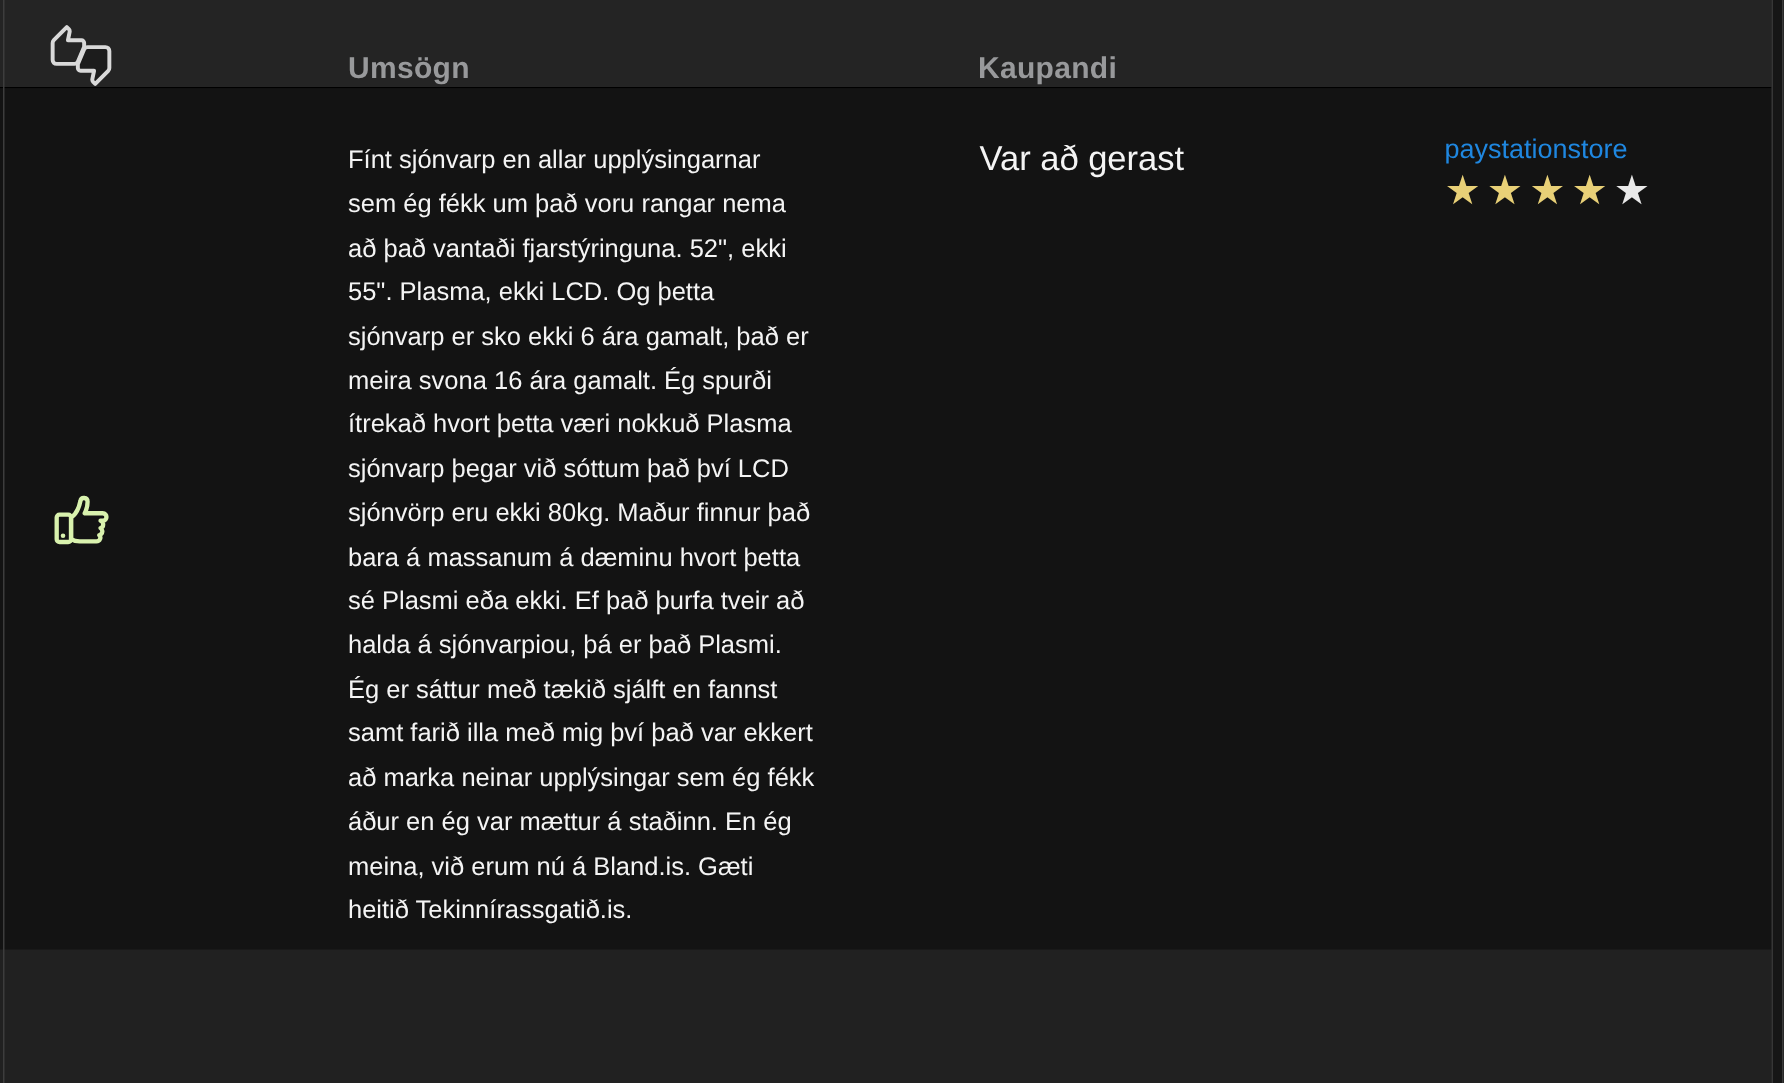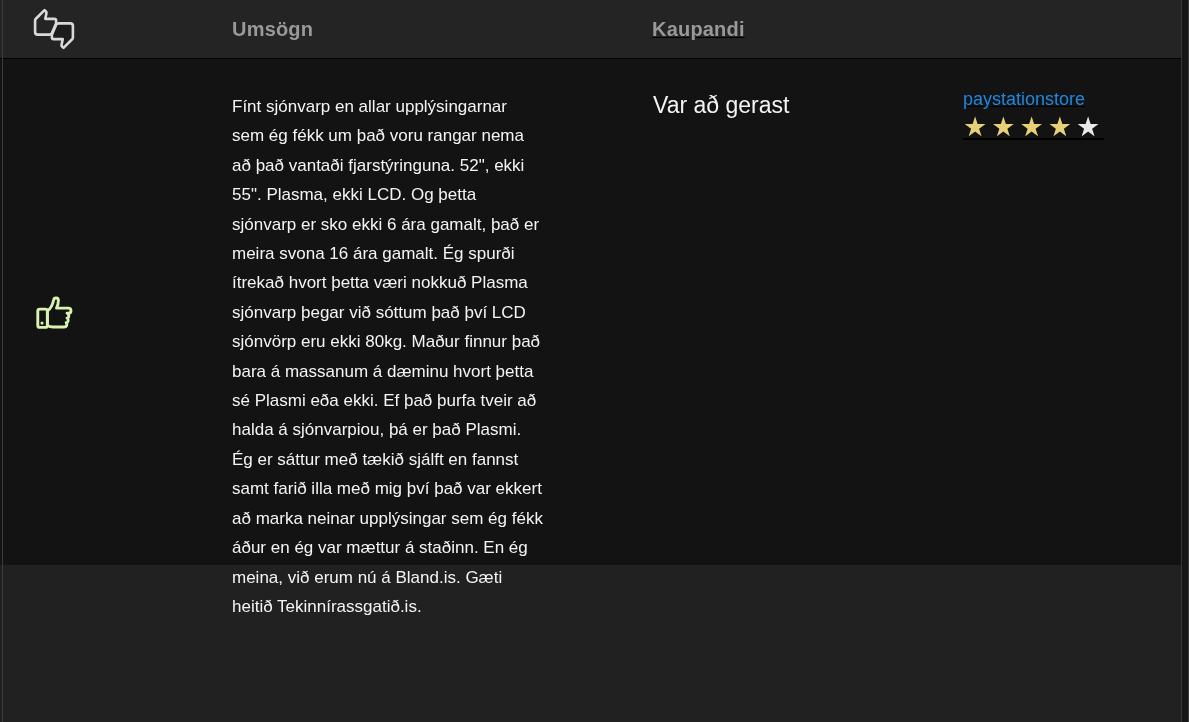--- a/index.html
+++ b/index.html
@@ -24,32 +24,32 @@
     width: 6px; height: 722px;
     background: #161616;
     border-left: 1px solid #363636;
     border-right: 1px solid #3a3a3a;
     z-index: 5;
   }
   .header-row {
     display: flex;
     height: 58px;
     background: #242424;
-    align-items: center;
+    align-items: flex-end;
     border-bottom: 1px solid #000;
   }
   .body-row {
     display: flex;
     background: #131313;
-    height: 506px;
+    height: 574px;
   }
   .col-rating  { width: 232px; box-sizing: border-box; padding-left: 33px; }
   .col-review  { width: 412px; box-sizing: border-box; }
   .col-date    { width: 319px; box-sizing: border-box; }
-  .col-buyer   { flex: 1; box-sizing: border-box; text-decoration: underline; }
+  .col-buyer   { flex: 1; box-sizing: border-box; }
   .header-label {
     color: #98999b;
     font-size: 20px;
     font-weight: bold;
     letter-spacing: 0.2px;
   }
   .cell-rating {
     display: flex; align-items: center;
   }
   .cell-review {

